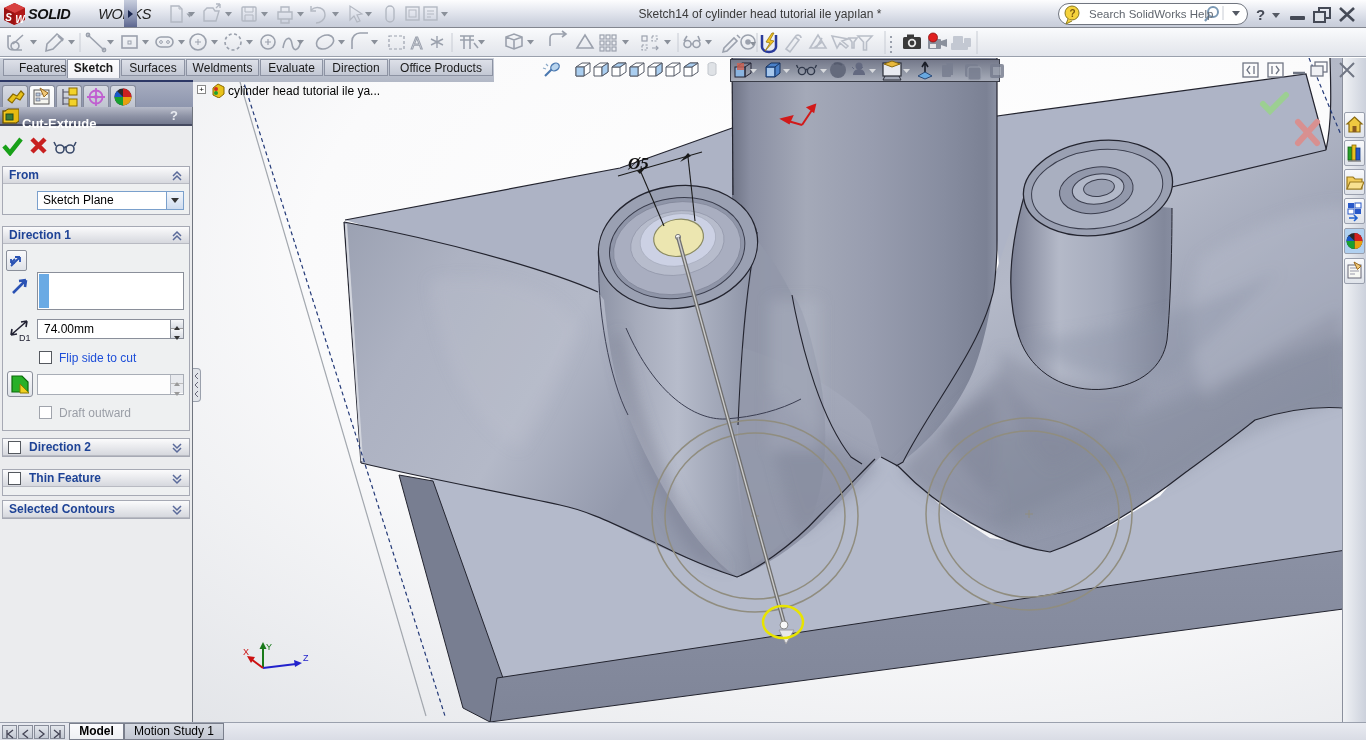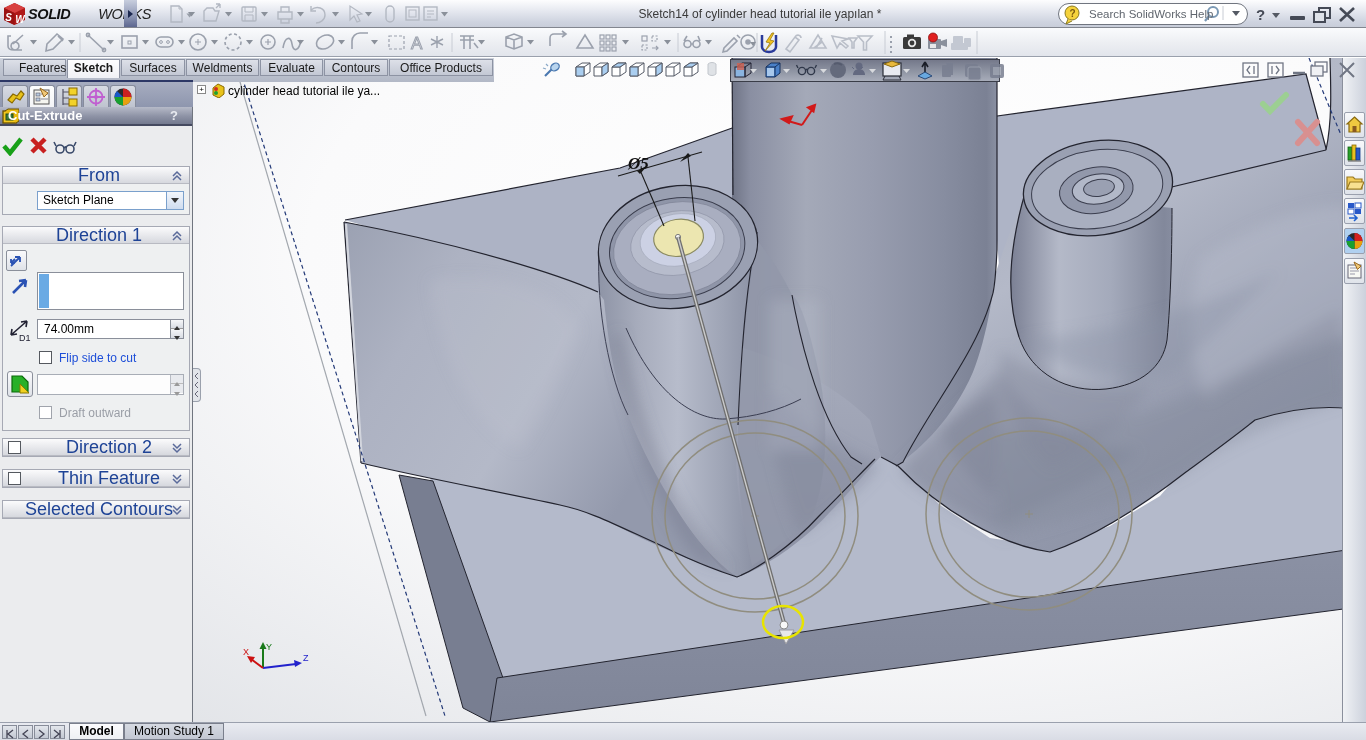--- a/index.html
+++ b/index.html
@@ -16,21 +16,21 @@
 #toolbar2{left:0;top:28px;width:1366px;height:29px;background:linear-gradient(#fafbfd,#eceef2 55%,#e2e5ec);border-bottom:1px solid #9aa0ac;}
 #tabrow{left:0;top:58px;width:494px;height:24px;background:linear-gradient(#cdd2dc,#b2b8c6);}
 .cmtab{position:absolute;top:1px;height:17px;background:linear-gradient(#dde0e8,#c3c8d4);border:1px solid #8d93a3;font-size:12px;color:#1a1a1a;text-align:center;line-height:16px;}
 .cmtab.act{background:linear-gradient(#fdfdfe,#f0f1f5);font-weight:bold;height:19px;border-bottom:none;z-index:3;}
 #pmstrip{left:0;top:80px;width:193px;height:27px;background:linear-gradient(#a7adc0,#8e96ae);border-top:2px solid #2c3765;}
 .pmtab{position:absolute;top:3px;width:26px;height:24px;background:linear-gradient(#d8dbe3,#bcc1cd);border:1px solid #868c9c;border-bottom:none;border-radius:3px 3px 0 0;}
 .pmtab.act{background:linear-gradient(#feffff,#f2f3f6);}
 #panel{left:0;top:107px;width:193px;height:615px;background:#ebecee;border-right:1px solid #70757f;}
 #pmheader{left:0px;top:0px;width:192px;height:19px;background:linear-gradient(#b6bac8,#8d92a5 55%,#747a8f);border-bottom:2px solid #454a60;color:#fff;font-weight:bold;font-size:13px;line-height:18px;}
 .sec{position:absolute;left:2px;width:188px;border:1px solid #a6a9b4;background:#eef0f1;}
-.sechead{height:17px;background:linear-gradient(#fbfbfc,#d6d8de);border-bottom:1px solid #b8bac2;color:#1e4396;font-weight:normal;font-size:18px;line-height:16px;padding-left:6px;text-align:center;}
+.sechead{height:17px;background:linear-gradient(#fbfbfc,#d6d8de);border-bottom:1px solid #b8bac2;color:#1e4396;font-weight:bold;font-size:12px;line-height:16px;padding-left:6px;}
 .chev{position:absolute;right:6px;top:3px;width:12px;height:12px;}
 .combo{position:absolute;left:34px;width:147px;height:19px;background:#fff;border:1px solid #7aa0cc;font-size:12px;line-height:17px;padding-left:5px;color:#000;}
 .dd{position:absolute;right:0;top:0;width:17px;height:17px;background:linear-gradient(#f2f6fb,#cfdcef);border-left:1px solid #7aa0cc;}
 .dd:after{content:"";position:absolute;left:4px;top:6px;border-top:5px solid #333;border-left:4px solid transparent;border-right:4px solid transparent;}
 .spin{position:absolute;right:0;top:0;width:13px;height:100%;border-left:1px solid #888d96;}
 .cb{position:absolute;width:13px;height:13px;background:#fff;border:1px solid #55595f;}
 .lbl{position:absolute;font-size:12px;color:#1d4ed8;}
 #bottombar{left:0;top:722px;width:1366px;height:18px;background:linear-gradient(#e9ebf1,#d9dce5);border-top:1px solid #9aa0ad;}
 .navbtn{position:absolute;top:2px;width:15px;height:14px;background:linear-gradient(#e3e6ec,#c3c8d3);border:1px solid #878c99;}
 .mtab{position:absolute;top:0px;height:17px;font-size:12px;text-align:center;border:1px solid #7a7f8c;}
@@ -391,21 +391,21 @@
         <line x1="977" y1="3" x2="977" y2="26"></line>
 </g>
 </svg>
 </div>
 <div class="abs" id="tabrow">
 <div class="cmtab" style="left:3px;width:63px;padding-left:15px;">Features</div>
 <div class="cmtab act" style="left:67px;width:53px;">Sketch</div>
 <div class="cmtab" style="left:121px;width:64px;">Surfaces</div>
 <div class="cmtab" style="left:186px;width:73px;">Weldments</div>
 <div class="cmtab" style="left:260px;width:63px;">Evaluate</div>
-<div class="cmtab" style="left:324px;width:64px;">Contours</div>
+<div class="cmtab" style="left:324px;width:64px;">Direction</div>
 <div class="cmtab" style="left:389px;width:104px;">Office Products</div>
 </div>
 <div class="abs" id="pmstrip">
 <div class="pmtab" style="left:2px;"><svg width="24" height="22" viewBox="0 0 24 22">
         <path d="M5,14 l5,-6 l4,2 l4,-5 l3,3 l-4,6 l-4,-2 l-4,5 Z" fill="#e8c21a" stroke="#8a6a00" stroke-width="1.2"></path>
       </svg></div>
 <div class="pmtab act" style="left:29px;"><svg width="24" height="22" viewBox="0 0 24 22">
         <rect x="4" y="4" width="15" height="14" fill="#f6f6f0" stroke="#555" stroke-width="1"></rect>
         <rect x="6" y="7" width="4" height="3" fill="#b8cce0" stroke="#667" stroke-width="0.7"></rect>
         <rect x="6" y="12" width="4" height="3" fill="#b8cce0" stroke="#667" stroke-width="0.7"></rect>
@@ -430,21 +430,21 @@
         <path d="M12,11 L3.5,11 A8.5,8.5 0 0 1 6,5 Z" fill="#1858c8"></path>
       </svg></div>
 </div>
 <div class="abs" id="panel">
 <div class="abs" id="pmheader">
 <svg class="abs" style="left:2px;top:1px" width="17" height="17" viewBox="0 0 17 17">
         <rect x="1" y="3" width="13" height="12" fill="#f2c81e" stroke="#6a5200" stroke-width="1.3"></rect>
         <path d="M3,3 l3,-2 h11 v12 l-3,2" fill="#e8ba10" stroke="#6a5200" stroke-width="1"></path>
         <rect x="4" y="6" width="7" height="6" fill="#3a7a3a" stroke="#204a20"></rect>
       </svg>
-<span style="position:absolute;left:8px;">Cut-Extrude</span>
+<span style="position:absolute;left:22px;margin-top:8px;">Cut-Extrude</span>
 <span style="position:absolute;left:170px;color:#e8eaf0;">?</span>
 </div>
 <svg class="abs" style="left:2px;top:29px" width="80" height="20" viewBox="0 0 80 20">
 <path d="M2,10 l6,7 l11,-14" stroke="#18a018" stroke-width="4.5" fill="none"></path>
 <path d="M30,3 l13,13 m0,-13 l-13,13" stroke="#c82020" stroke-width="4.5"></path>
 <g stroke="#3a4a6a" stroke-width="1.6" fill="none">
         <circle cx="58" cy="13" r="4"></circle>
         <circle cx="68" cy="13" r="4"></circle>
         <path d="M62,12 c2,-1.5 2,-1.5 2,0 M54,10 l-2,-4 M72,10 l2,-4"></path>
       </g>
@@ -505,21 +505,21 @@
  </div>
  <div class="cb" style="left:36px;top:179px;border-color:#a0a4ac;"></div>
  <div class="lbl" style="left:56px;top:179px;color:#9a9ea6;">Draft outward</div>
 </div>
 <div class="sec" style="top:331px;height:19px;">
       <div class="sechead" style="padding-left:26px;">Direction 2<svg class="chev" viewBox="0 0 12 12">
           <path d="M2,2 L6,6 L10,2 M2,6 L6,10 L10,6" stroke="#5a6a9a" stroke-width="1.5" fill="none"></path>
         </svg></div>
       <div class="cb" style="left:5px;top:2px;"></div>
     </div>
-<div class="sec" style="top:362px;height:19px;">
+<div class="sec" style="top:362px;height:27px;">
       <div class="sechead" style="padding-left:26px;">Thin Feature<svg class="chev" viewBox="0 0 12 12">
           <path d="M2,2 L6,6 L10,2 M2,6 L6,10 L10,6" stroke="#5a6a9a" stroke-width="1.5" fill="none"></path>
         </svg></div>
       <div class="cb" style="left:5px;top:2px;"></div>
     </div>
 <div class="sec" style="top:393px;height:19px;">
       <div class="sechead">Selected Contours<svg class="chev" viewBox="0 0 12 12">
           <path d="M2,2 L6,6 L10,2 M2,6 L6,10 L10,6" stroke="#5a6a9a" stroke-width="1.5" fill="none"></path>
         </svg></div>
     </div>

